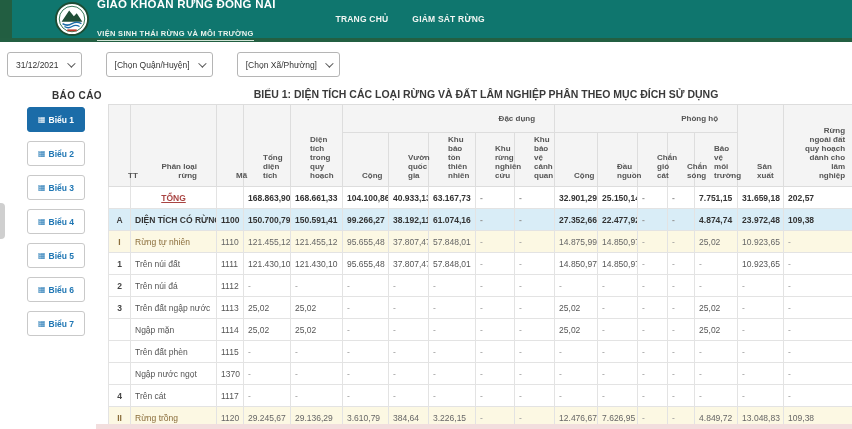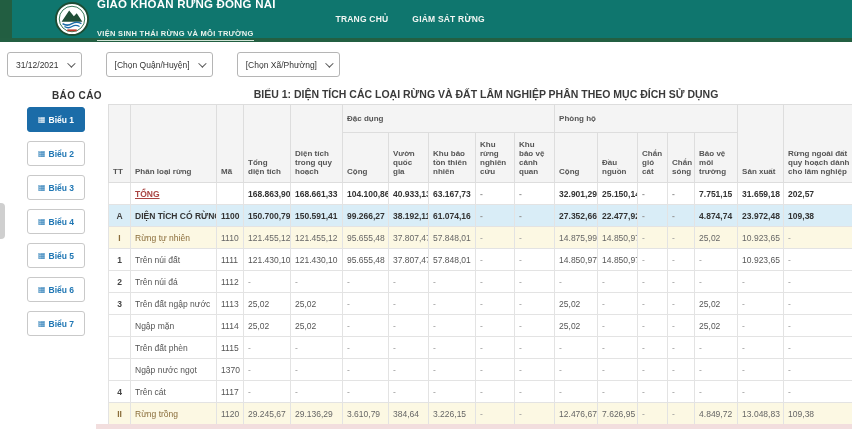--- a/index.html
+++ b/index.html
@@ -44,30 +44,30 @@
 
   .left-handle { position:absolute; left:0; top:203px; width:5px; height:36px;
     background:#cfcfcf; border-radius:0 4px 4px 0; }
 
   
   .report-area { position:absolute; left:108px; top:84px; width:756px; }
   .report-title { text-align:center; font-size:10.5px; font-weight:bold; color:#3a3a3a;
     height:20px; line-height:20px; }
   table.report { border-collapse:collapse; table-layout:fixed; width:756px; font-size:8.5px; }
   .report th { background:#f4f4f4; border:1px solid #ddd; color:#555; font-size:8px;
-    font-weight:bold; text-align:left; padding:2px 4px; }
+    font-weight:bold; text-align:right; padding:2px 19px; }
   .report tr.h1 th { height:28px; vertical-align:middle; }
   .report tr.h1 th[rowspan] { vertical-align:bottom; padding-bottom:6px; }
   .report tr.h2 th { height:50px; vertical-align:bottom; padding-bottom:6px; }
   .report td { border:1px solid #e3e3e3; height:22px; padding:2px 4px; color:#555;
     white-space:nowrap; overflow:hidden; }
   .report td.tt { text-align:center; font-weight:bold; color:#444; }
   .report td.dash { color:#999; }
   tr.r-total td { font-weight:bold; color:#333; }
-  tr.r-total td.name { color:#a94442; text-align:left;text-decoration:underline; }
+  tr.r-total td.name { color:#a94442; text-align:center;text-decoration:underline; }
   tr.r-info td { background:#d9edf7; font-weight:bold; color:#333; }
   tr.r-warning td { background:#fcf8e3; color:#666; }
   tr.r-warning td.name, tr.r-warning td.tt { color:#8a6d3b; }
   .bottom-strip { position:absolute; left:96px; top:424px; width:756px; height:5px;
     background:#f2dede; }
 </style>
 </head>
 <body>
 
 <div class="app-header">

